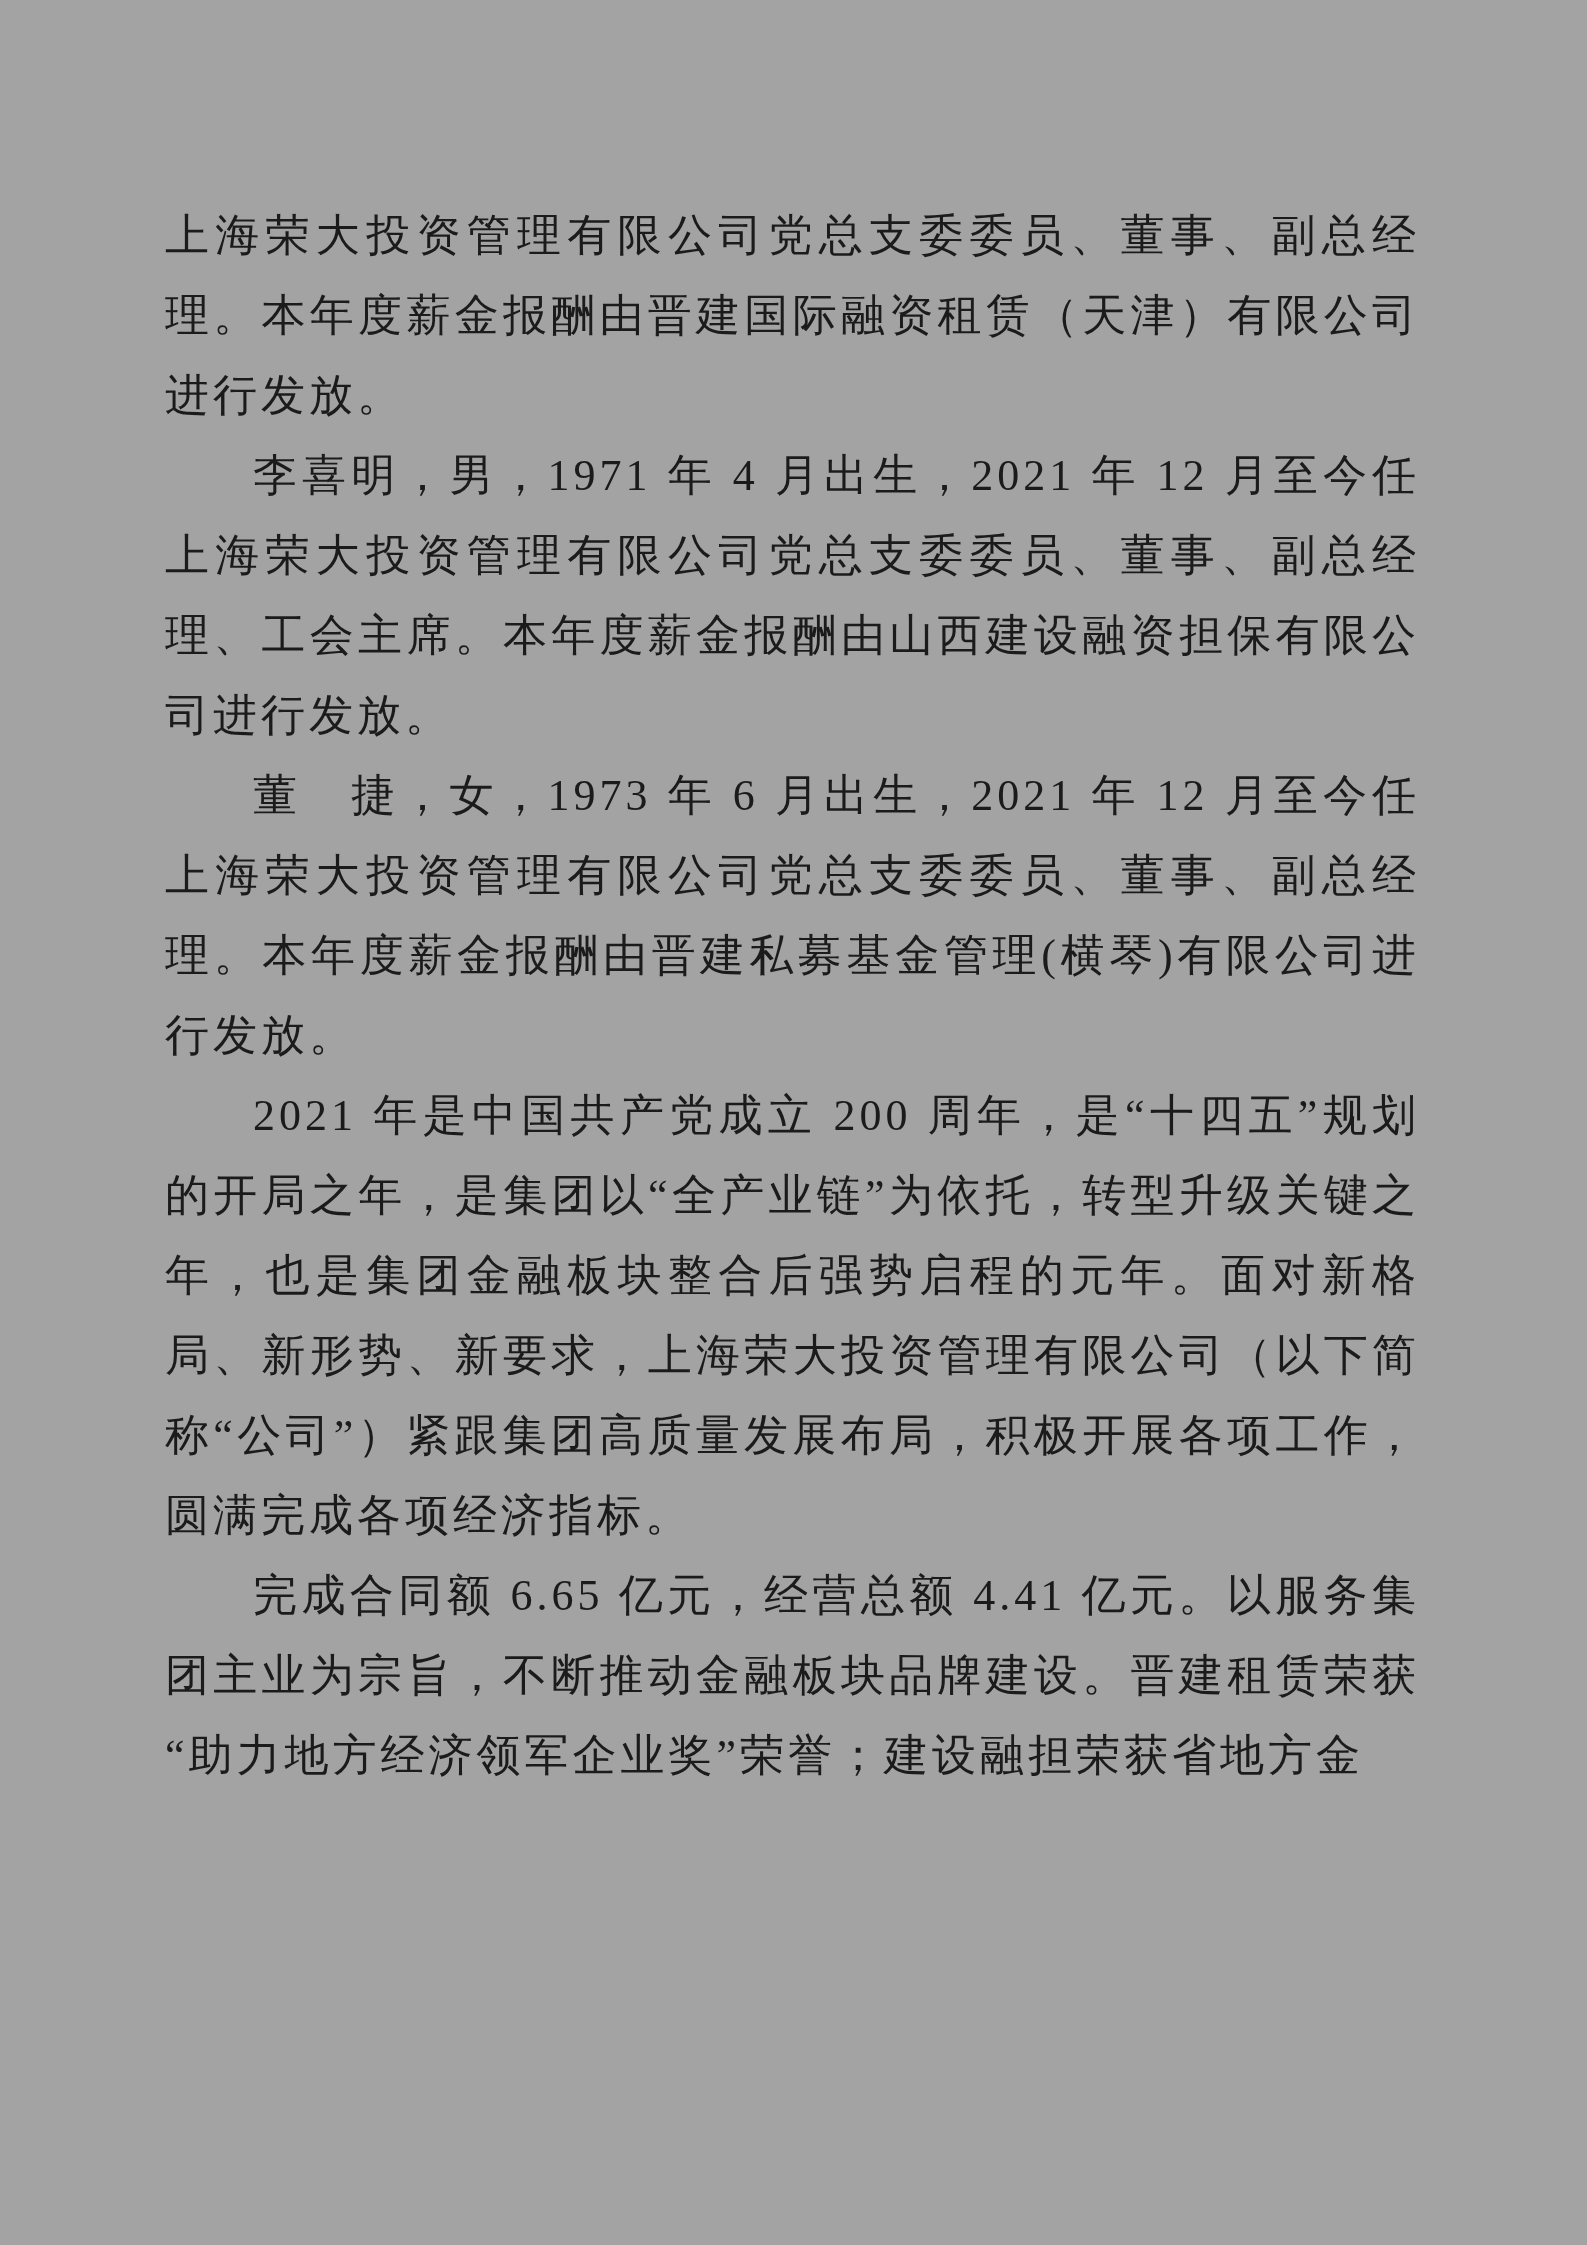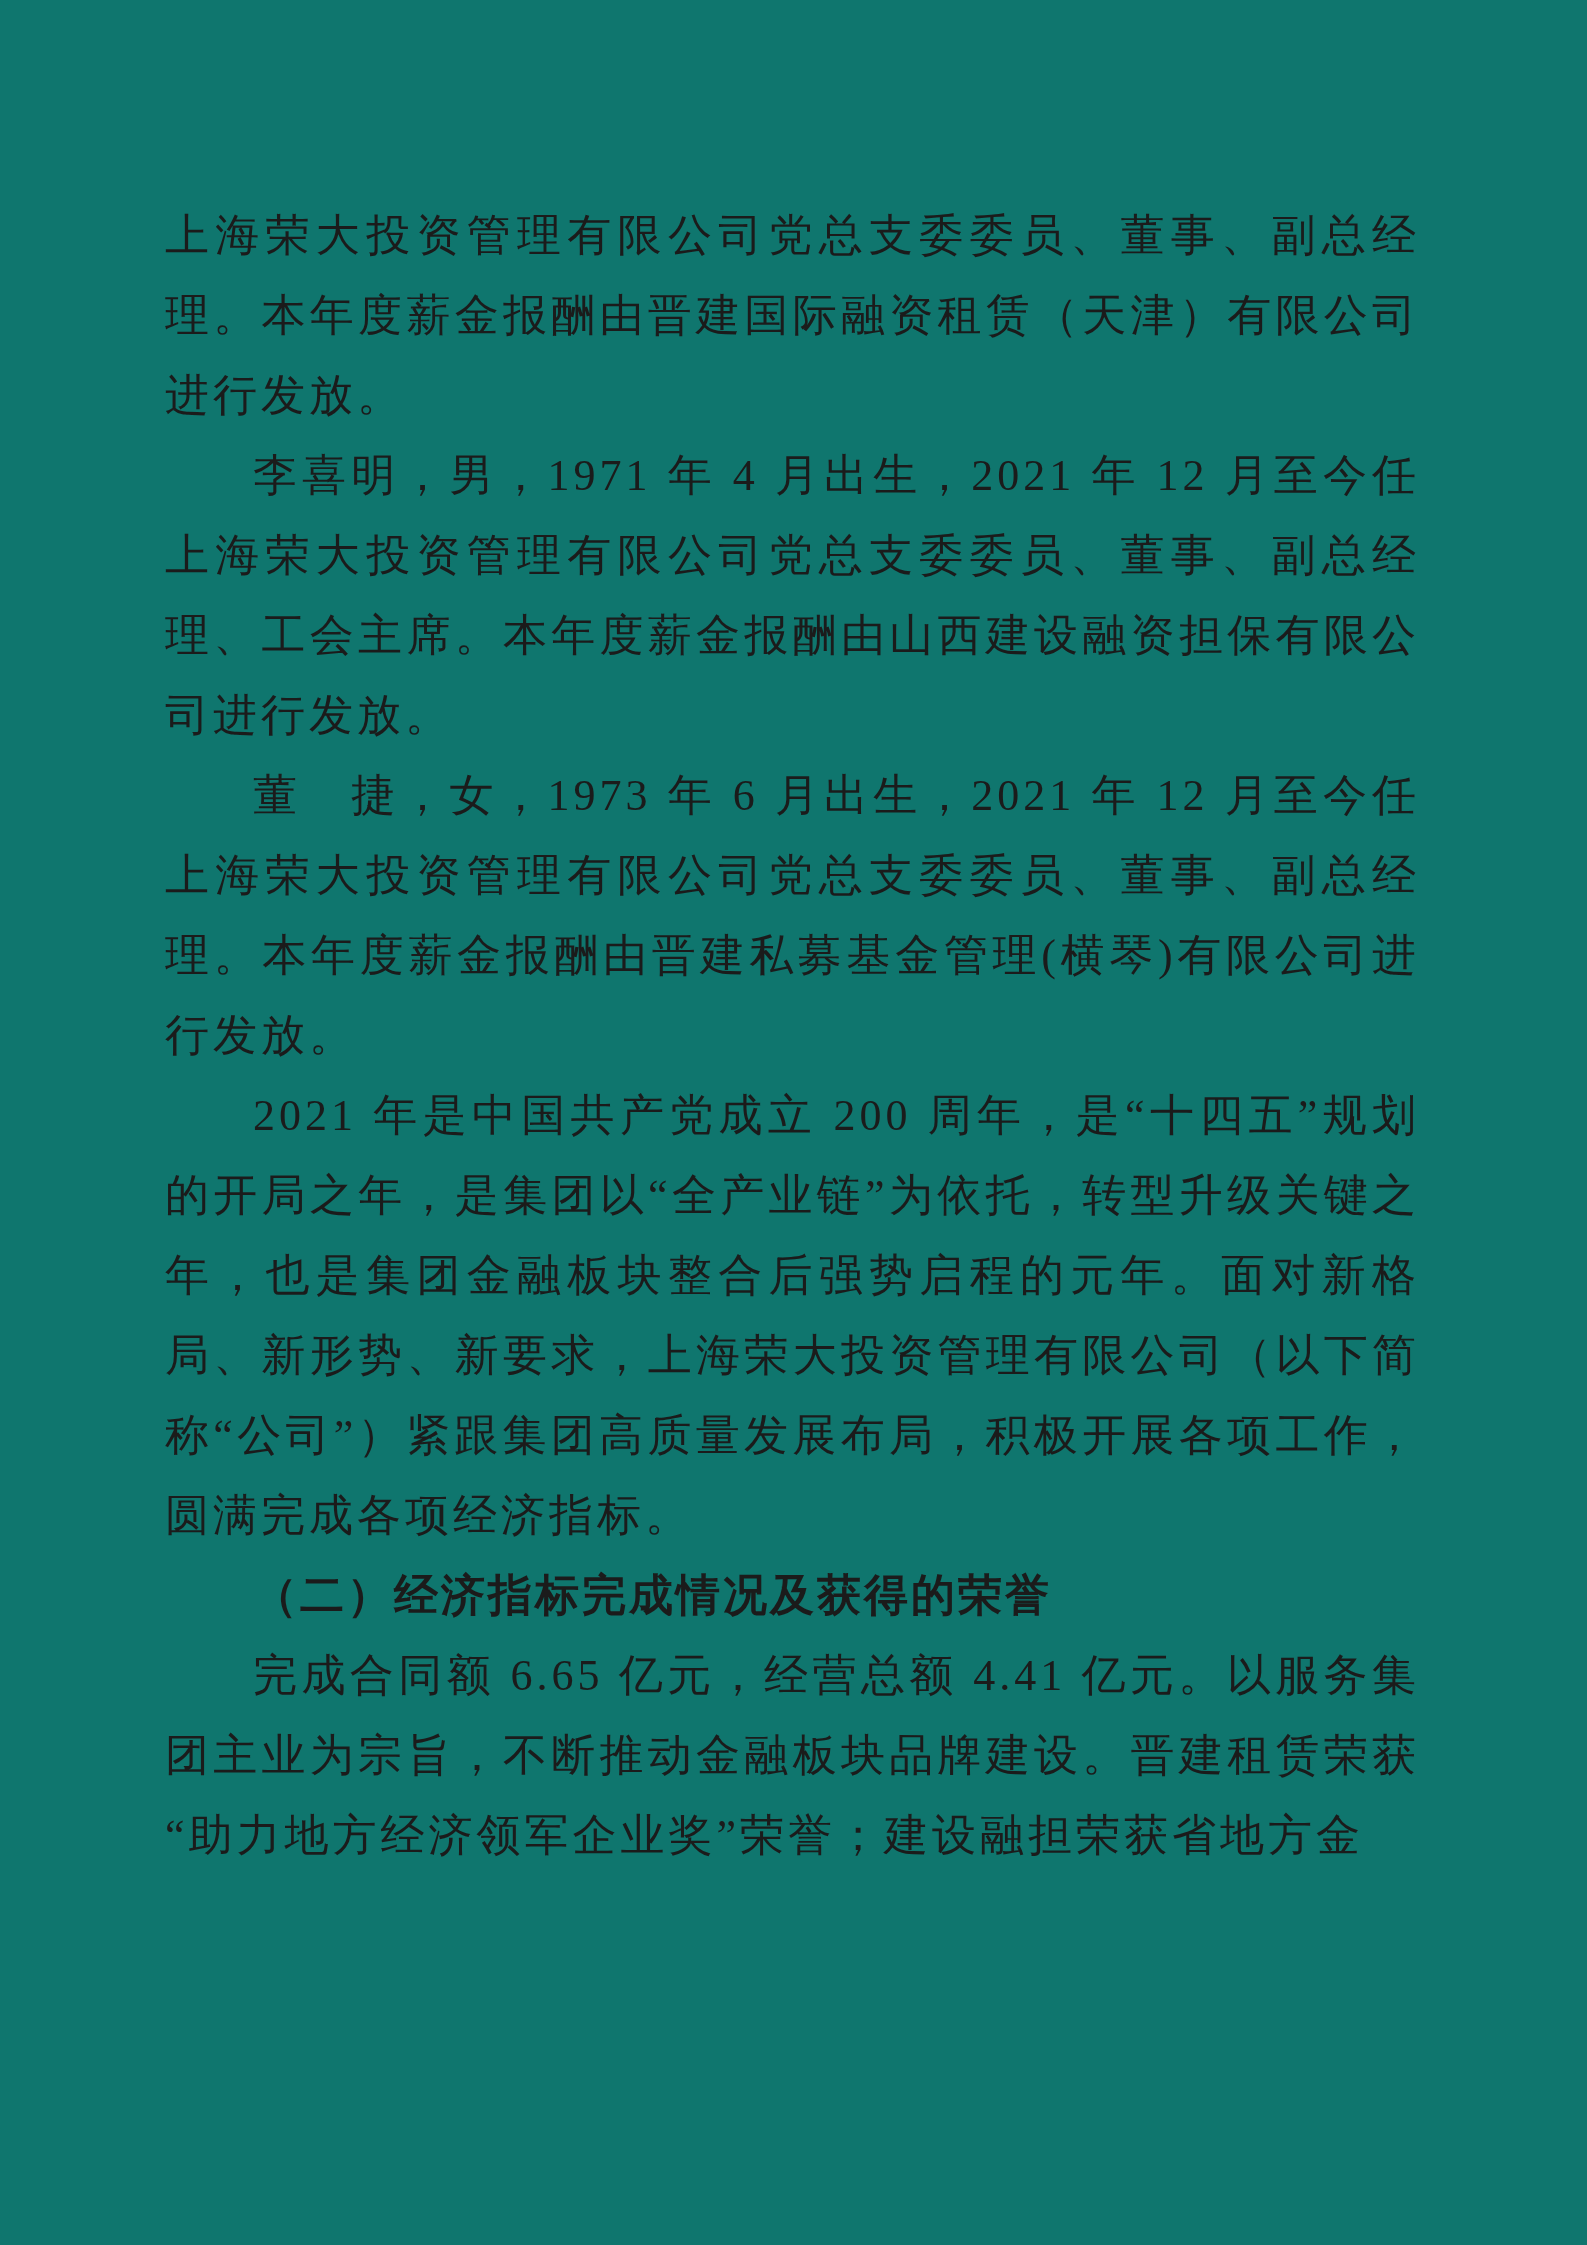--- a/index.html
+++ b/index.html
@@ -5,21 +5,21 @@
   html, body {
     margin: 0;
     padding: 0;
     background: #e8e8e8;
   }
   .page {
     position: relative;
     width: 1587px;
     height: 2245px;
     margin: 0 auto;
-    background: #0f766e;
+    background: #a3a3a3;
     box-sizing: border-box;
     padding: 196px 167px 18px 165px;
     overflow: hidden;
     font-family: "Liberation Serif", "DejaVu Serif", serif;
     color: #1b1b1b;
   }
   .para {
     margin: 0;
     font-size: 44px;
     line-height: 80px;
@@ -47,16 +47,15 @@
   <p class="para">上海荣大投资管理有限公司党总支委委员、董事、副总经理。本年度薪金报酬由晋建国际融资租赁（天津）有限公司进行发放。</p>
 
   <p class="para indent">李喜明，男，1971 年 4 月出生，2021 年 12 月至今任上海荣大投资管理有限公司党总支委委员、董事、副总经理、工会主席。本年度薪金报酬由山西建设融资担保有限公司进行发放。</p>
 
   <p class="para indent">董　捷，女，1973 年 6 月出生，2021 年 12 月至今任上海荣大投资管理有限公司党总支委委员、董事、副总经理。本年度薪金报酬由晋建私募基金管理(横琴)有限公司进行发放。</p>
 
 
 
   <p class="para indent">2021 年是中国共产党成立 200 周年，是“十四五”规划的开局之年，是集团以“全产业链”为依托，转型升级关键之年，也是集团金融板块整合后强势启程的元年。面对新格局、新形势、新要求，上海荣大投资管理有限公司（以下简称“公司”）紧跟集团高质量发展布局，积极开展各项工作，圆满完成各项经济指标。</p>
 
-  <p class="para indent heading-sub">（二）经济指标完成情况及获得的荣誉</p>
 
   <p class="para indent">完成合同额 6.65 亿元，经营总额 4.41 亿元。以服务集团主业为宗旨，不断推动金融板块品牌建设。晋建租赁荣获“助力地方经济领军企业奖”荣誉；建设融担荣获省地方金</p>
 </div>
 
 </body></html>

